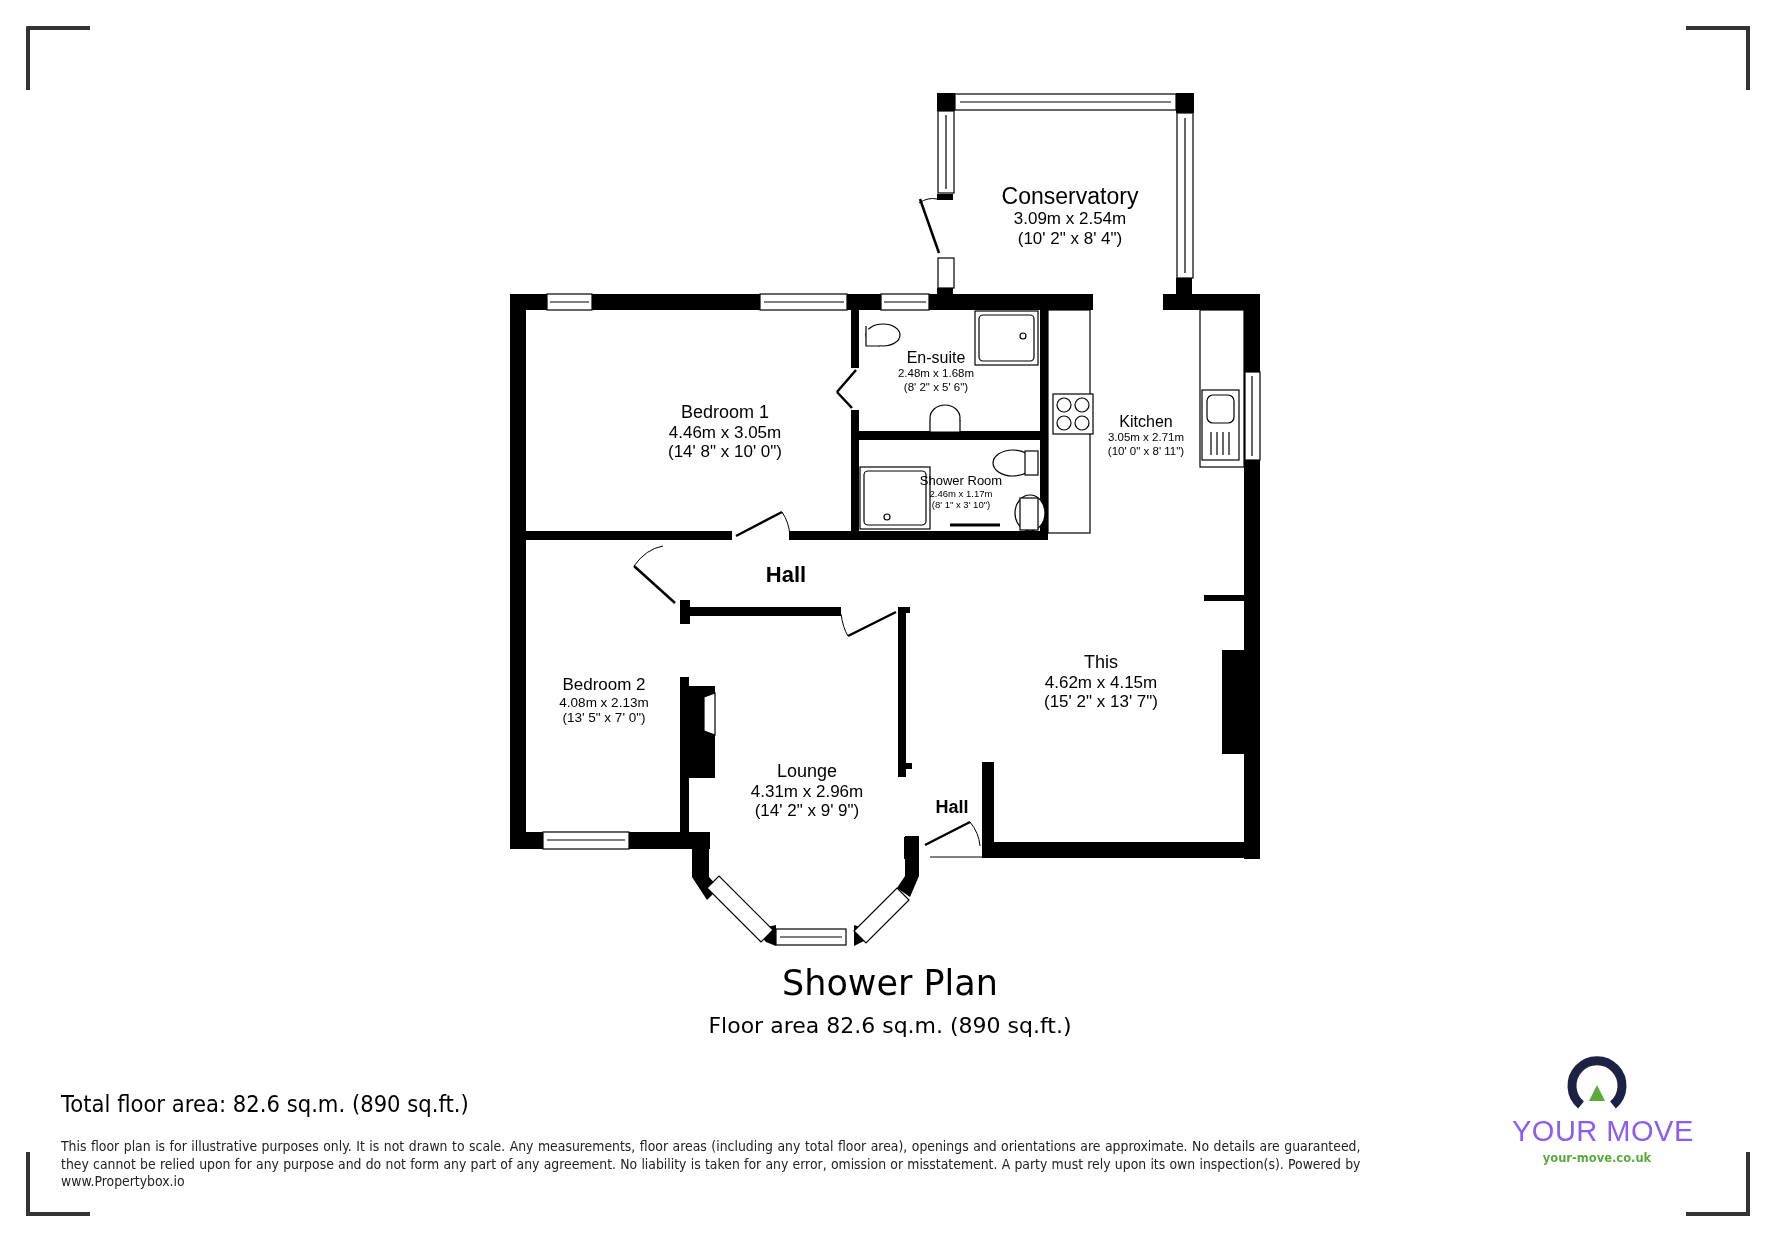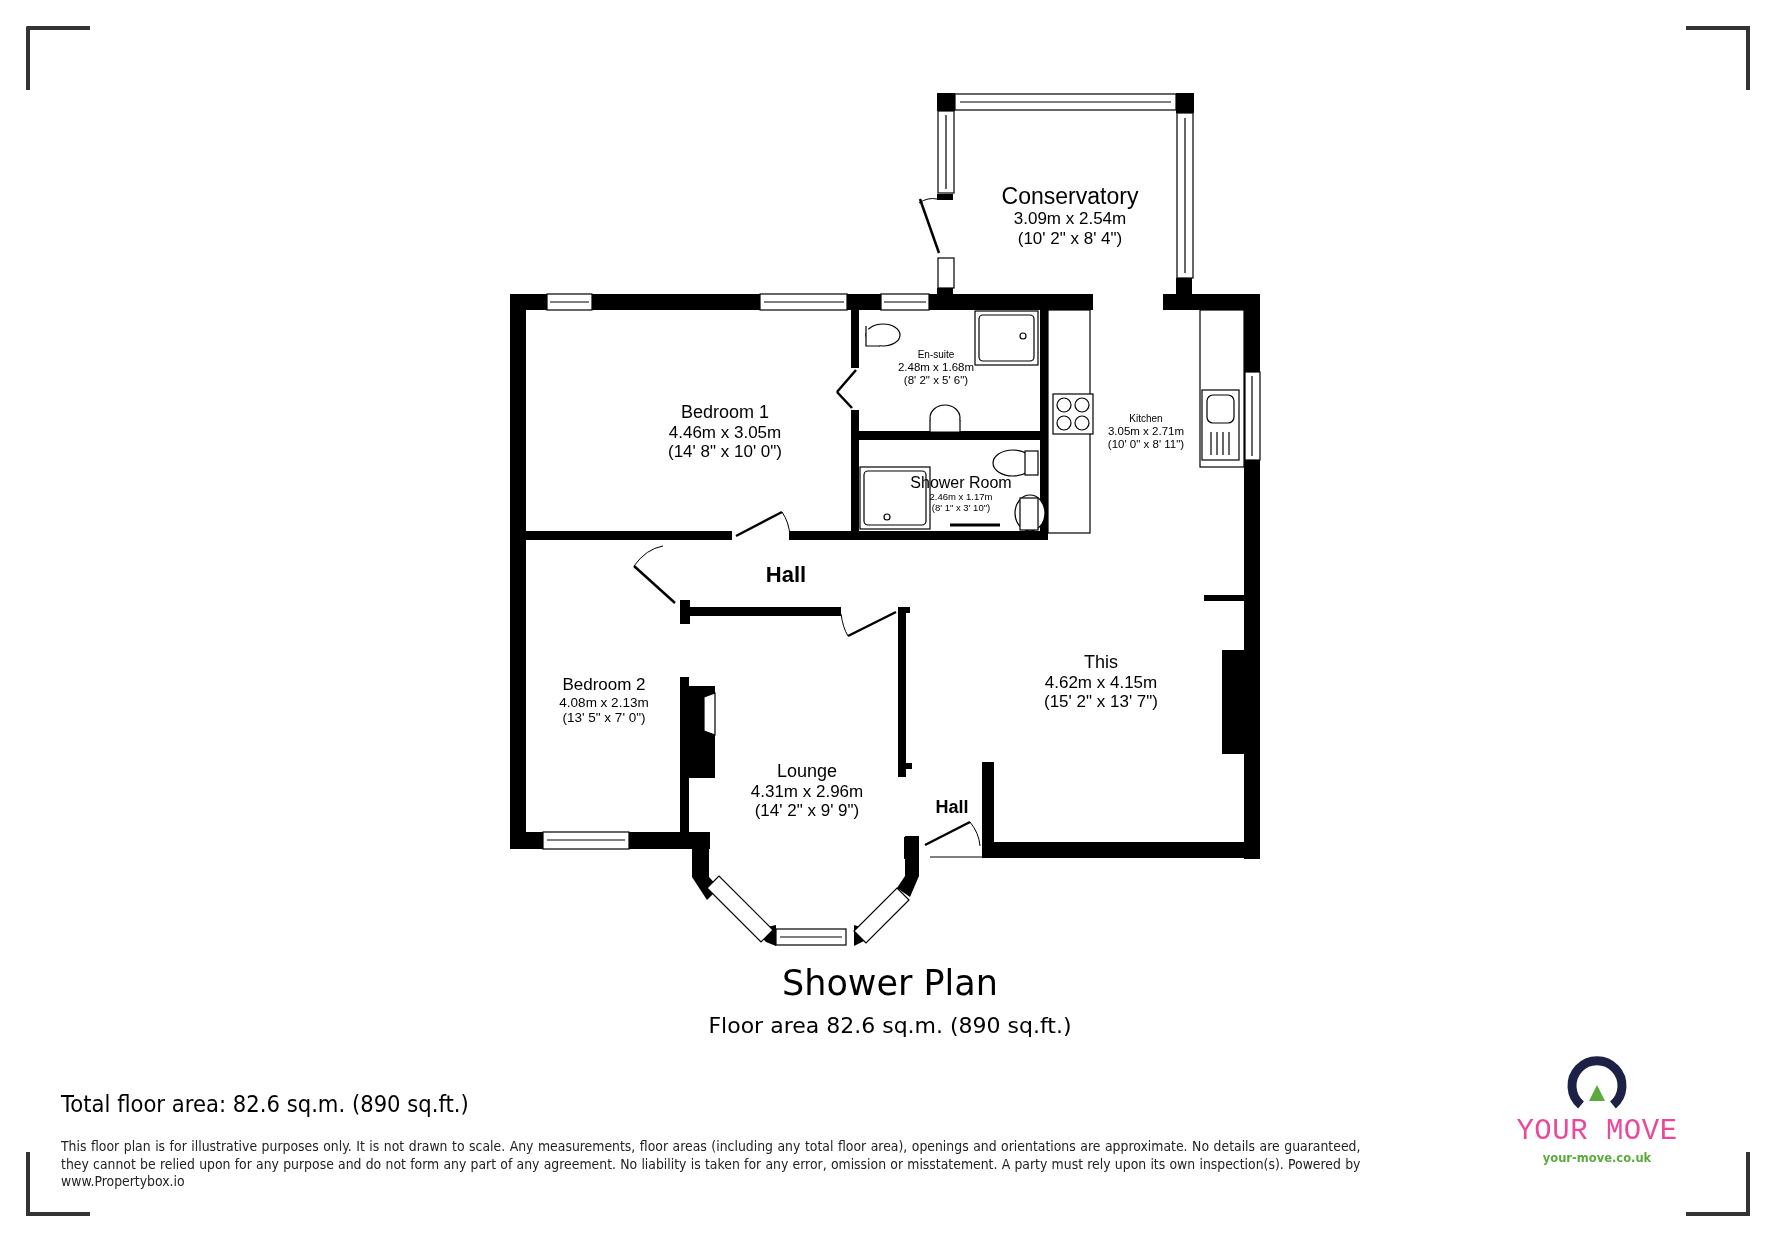--- a/index.html
+++ b/index.html
@@ -10,32 +10,32 @@
   .corner.bl { left:26px; top:1152px; border-left-width:4px; border-bottom-width:4px; }
   .corner.br { left:1686px; top:1152px; border-right-width:4px; border-bottom-width:4px; }
   #plan { position:absolute; left:0; top:0; }
   .room-label { position:absolute; text-align:center; transform:translateX(-50%); white-space:nowrap; line-height:1.15; }
   .room-label .name { display:block; }
   .room-label .dim { display:block; }
   .lg .name { font-size:23px; }
   .lg .dim { font-size:17px; }
   .md .name { font-size:18px; }
   .md .dim { font-size:17px; }
-  .sm .name { font-size:10px; }
+  .sm .name { font-size:16px; }
   .sm .dim { font-size:11.5px; }
-  .xs .name { font-size:16px; }
+  .xs .name { font-size:13px; }
   .xs .dim { font-size:9.5px; }
   .hall-label { position:absolute; transform:translateX(-50%); font-size:22px;font-weight:bold; }
   .hall-label.small { font-size:18px; }
   #title { position:absolute; left:890px; top:963px; transform:translateX(-50%); font-family:"DejaVu Sans", sans-serif; font-size:35px; white-space:nowrap; }
   #subtitle { position:absolute; left:890px; top:1013px; transform:translateX(-50%); font-family:"DejaVu Sans", sans-serif; font-size:22px; white-space:nowrap; }
   #total { position:absolute; left:61px; top:1091px; font-family:"DejaVu Sans", sans-serif; font-size:23px; white-space:nowrap; transform:scaleX(0.92); transform-origin:left top; }
   #disclaimer { position:absolute; left:61px; top:1138px; width:1480px; font-family:"DejaVu Sans", sans-serif; font-size:14.2px; line-height:17.5px; color:#222; transform:scaleX(0.878); transform-origin:left top; text-align:justify; text-align-last:left; }
   #logo { position:absolute; left:1512px; top:1055px; width:170px; height:110px; }
-  #logo .brand { position:absolute; left:0; top:60px; width:170px; text-align:center; font-family:Liberation Mono, monospace; font-size:29px; letter-spacing:0.5px; color:#ec4899; white-space:nowrap; }
+  #logo .brand { position:absolute; left:0; top:60px; width:170px; text-align:center; font-family:Liberation Sans, sans-serif; font-size:29px; letter-spacing:0.5px; color:#8b5cf6; white-space:nowrap; }
   #logo .url { position:absolute; left:0; top:96px; width:170px; text-align:center; font-family:"DejaVu Sans", sans-serif; font-weight:bold; font-size:11.5px; color:#5aaa3c; }
 </style>
 </head>
 <body>
 
 <div class="corner tl"></div>
 <div class="corner tr"></div>
 <div class="corner bl"></div>
 <div class="corner br"></div>
 

